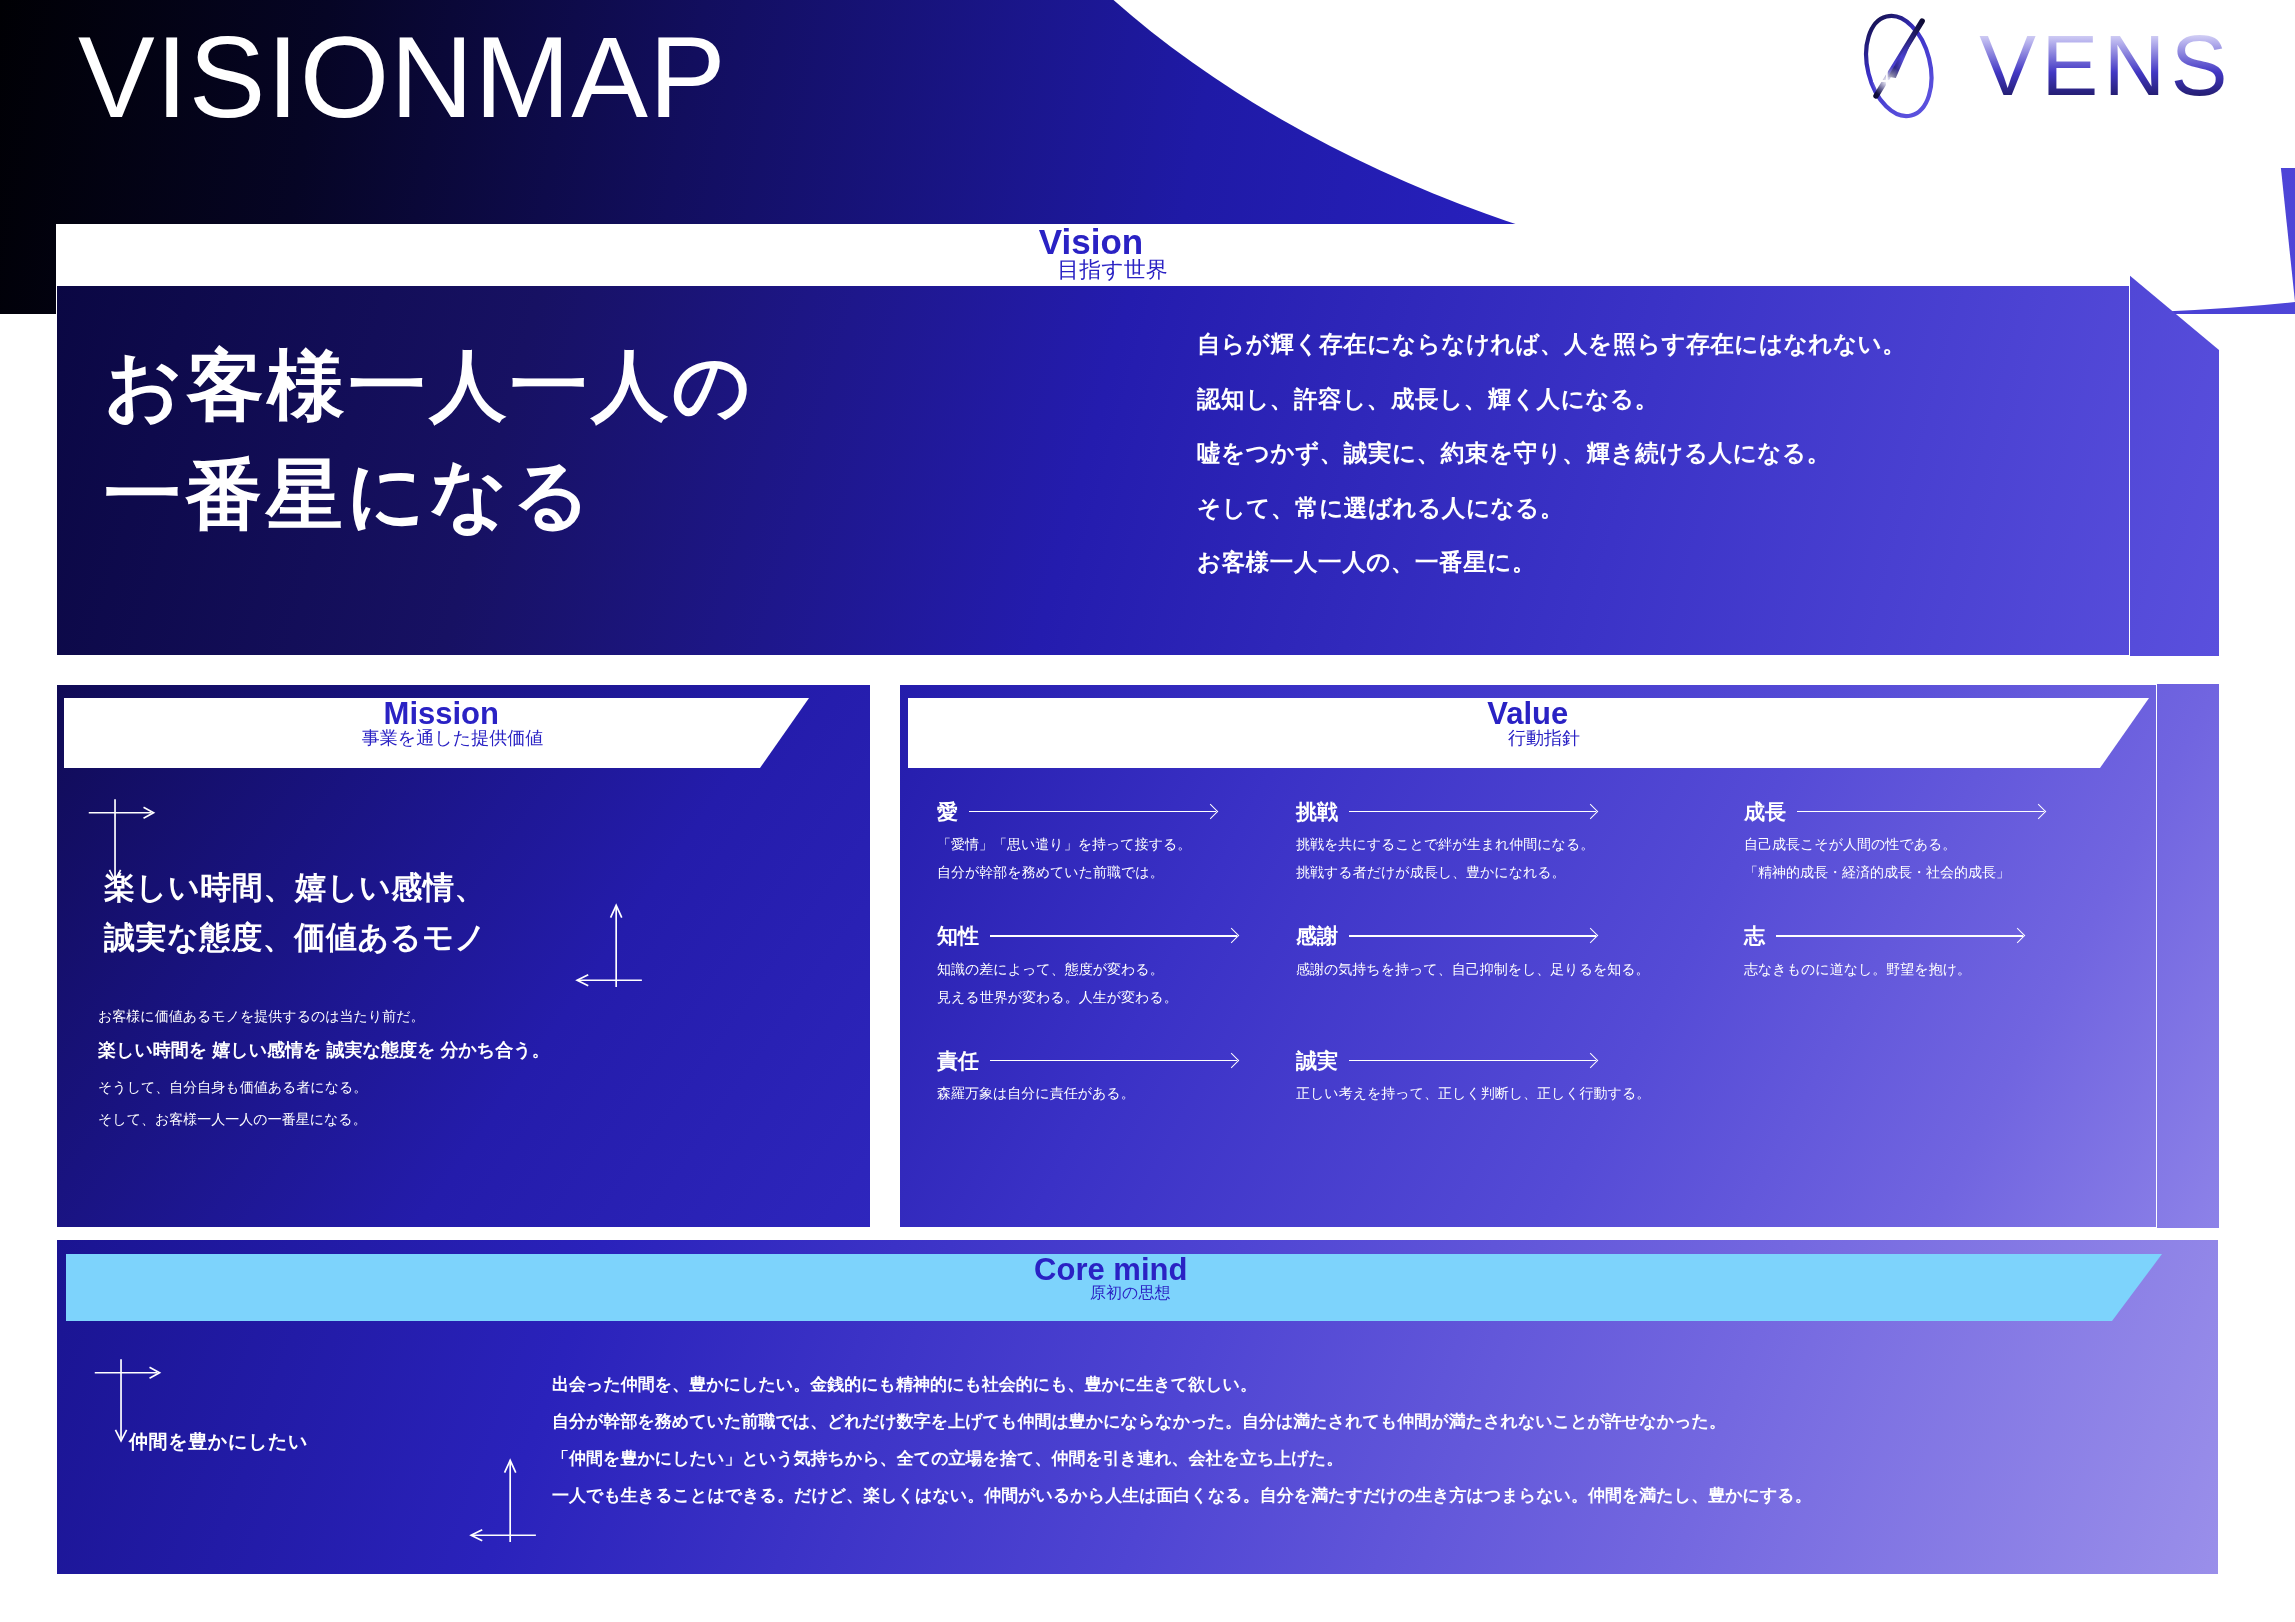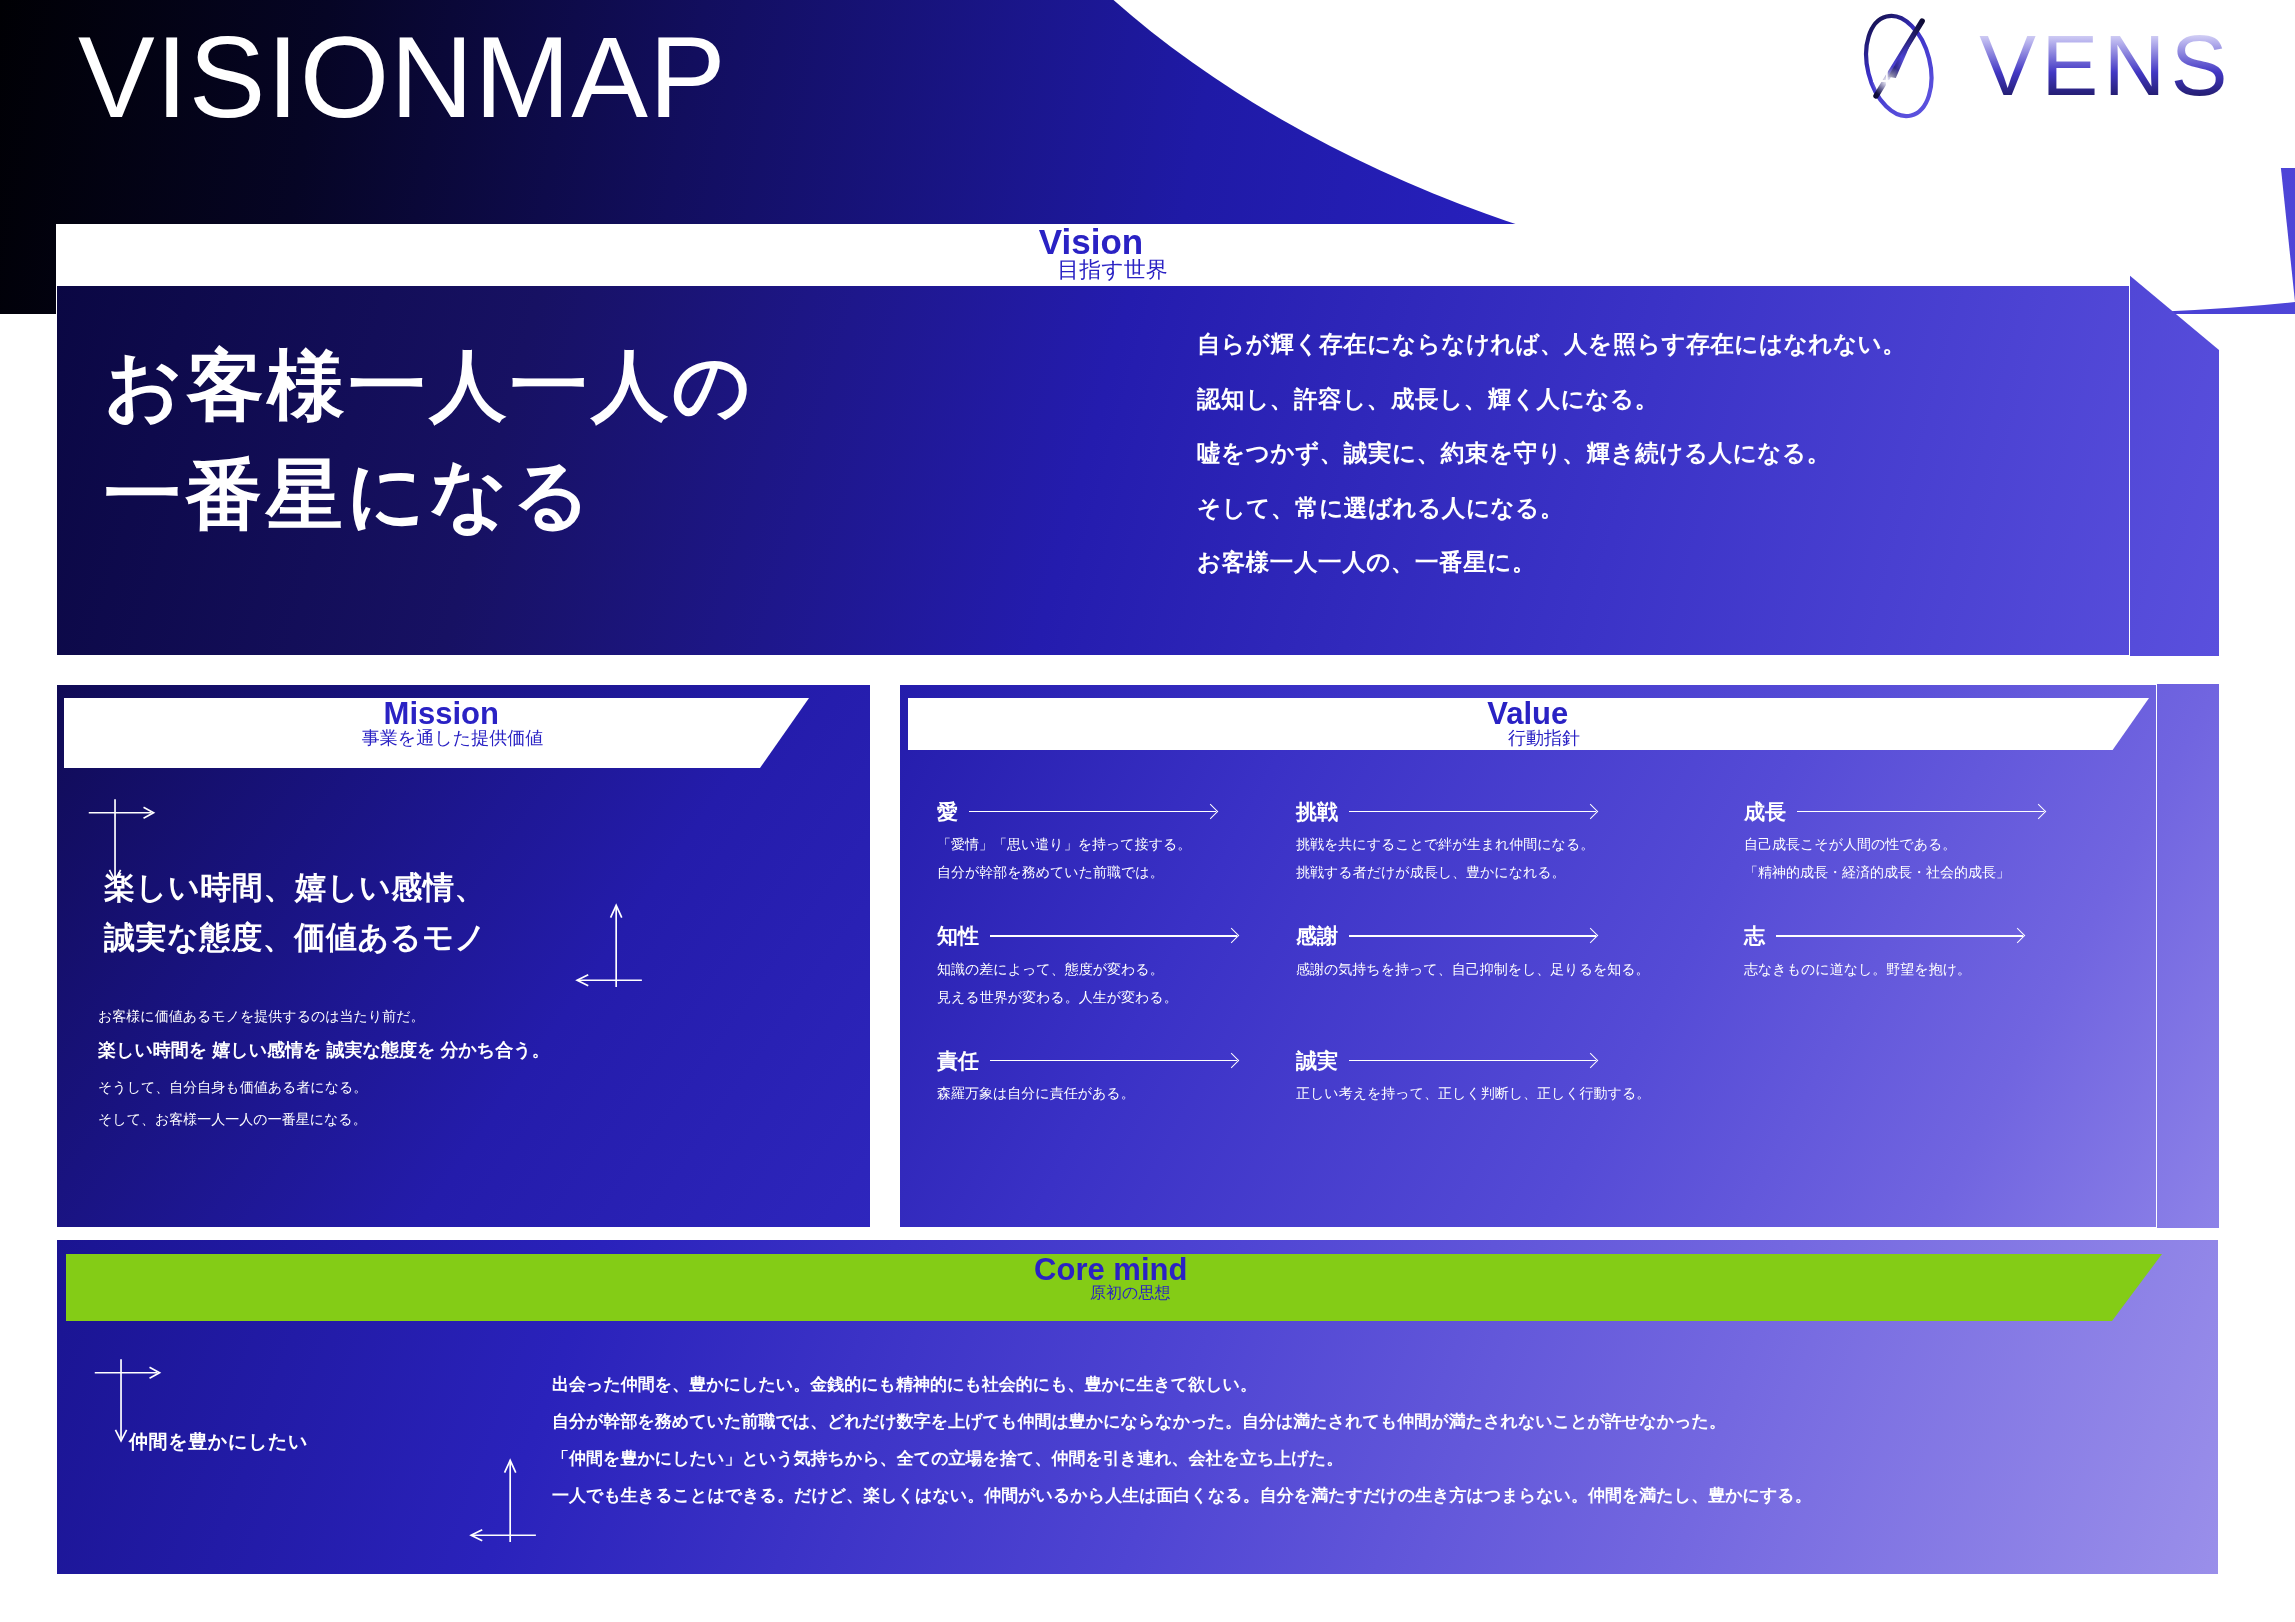--- a/index.html
+++ b/index.html
@@ -116,21 +116,21 @@
   #mission-notes p.strong{font-size:18px;font-weight:700;margin-bottom:21px;}
   .mk-arrow{position:absolute;z-index:6;}
 
   
   #value-panel{
     position:absolute;left:899px;top:684px;width:1320px;height:544px;z-index:2;
     background:linear-gradient(118deg,#241cab 0%,#3a31c6 26%,#554bd6 58%,#7165e0 82%,#8d82e8 100%);
   }
   #value-frame{left:899px;top:684px;width:1258px;height:544px;}
   #value-tag{
-    left:908px;top:698px;width:1241px;height:52px;padding-left:31px;
+    left:908px;top:698px;width:1241px;height:70px;padding-left:31px;
     clip-path:polygon(0 0, 1241px 0, 1192px 70px, 0 70px);
   }
   #value-tag .tag-en{font-size:31px;margin-right:32.5px;}
   #value-tag .tag-jp{font-size:18px;}
   #value-grid{
     position:absolute;left:937px;top:801px;width:1272px;z-index:6;
     display:grid;grid-template-columns:359px 448px 465px;
     row-gap:35px;color:#ffffff;
   }
   .vitem .vhead{
@@ -146,21 +146,21 @@
   .vitem p{margin:0 0 7.8px 0;font-size:14px;line-height:1.45;}
 
   
   #core-panel{
     position:absolute;left:56px;top:1239px;width:2163px;height:336px;z-index:2;
     background:linear-gradient(110deg,#1a1491 0%,#2a22bb 24%,#4f45d3 52%,#7468e0 76%,#9a8fea 100%);
   }
   #core-frame{left:56px;top:1239px;width:2163px;height:336px;}
   #core-tag{
     left:66px;top:1254px;width:2096px;height:67px;padding-left:32.5px;
-    background:#84cc16;
+    background:#7dd3fc;
     clip-path:polygon(0 0, 2096px 0, 2046px 67px, 0 67px);
   }
   #core-tag .tag-en{font-size:31px;margin-right:39px;}
   #core-tag .tag-jp{font-size:16px;}
   #core-headline{
     position:absolute;left:129px;top:1432px;z-index:6;color:#ffffff;
     font-size:19px;font-weight:700;line-height:1;letter-spacing:0.6px;
   }
   #core-body{
     position:absolute;left:552px;top:1376px;z-index:6;color:#ffffff;

